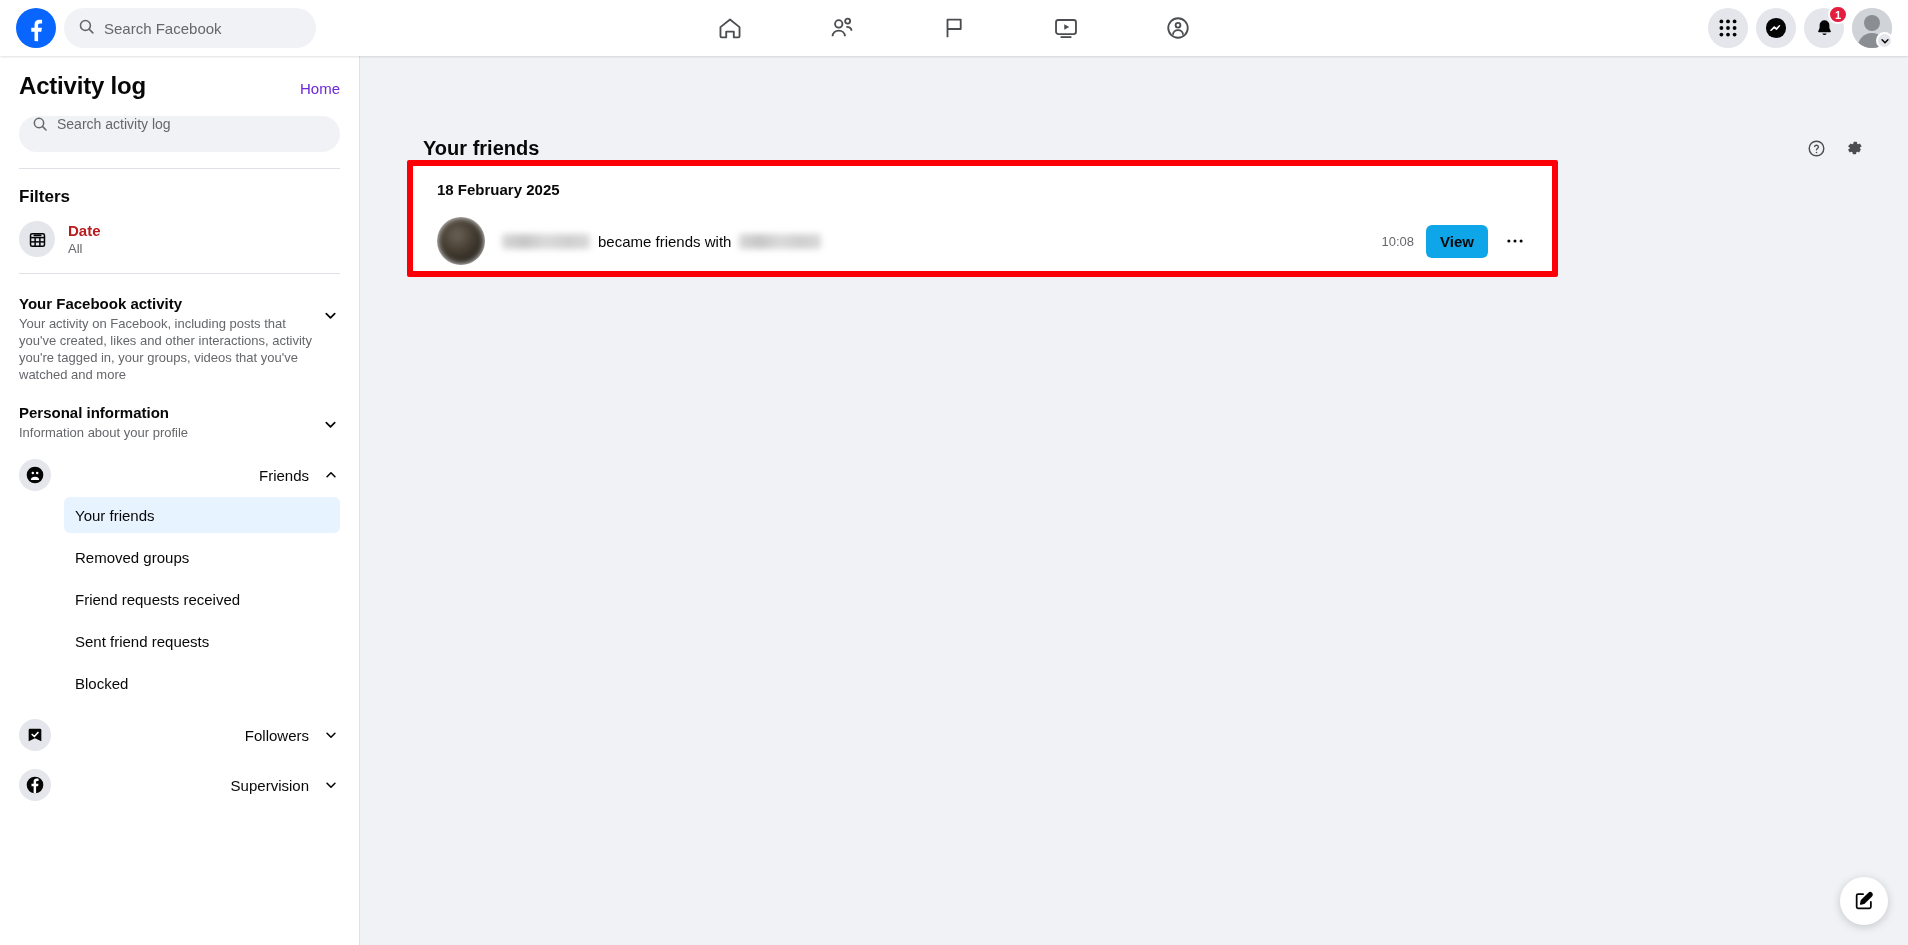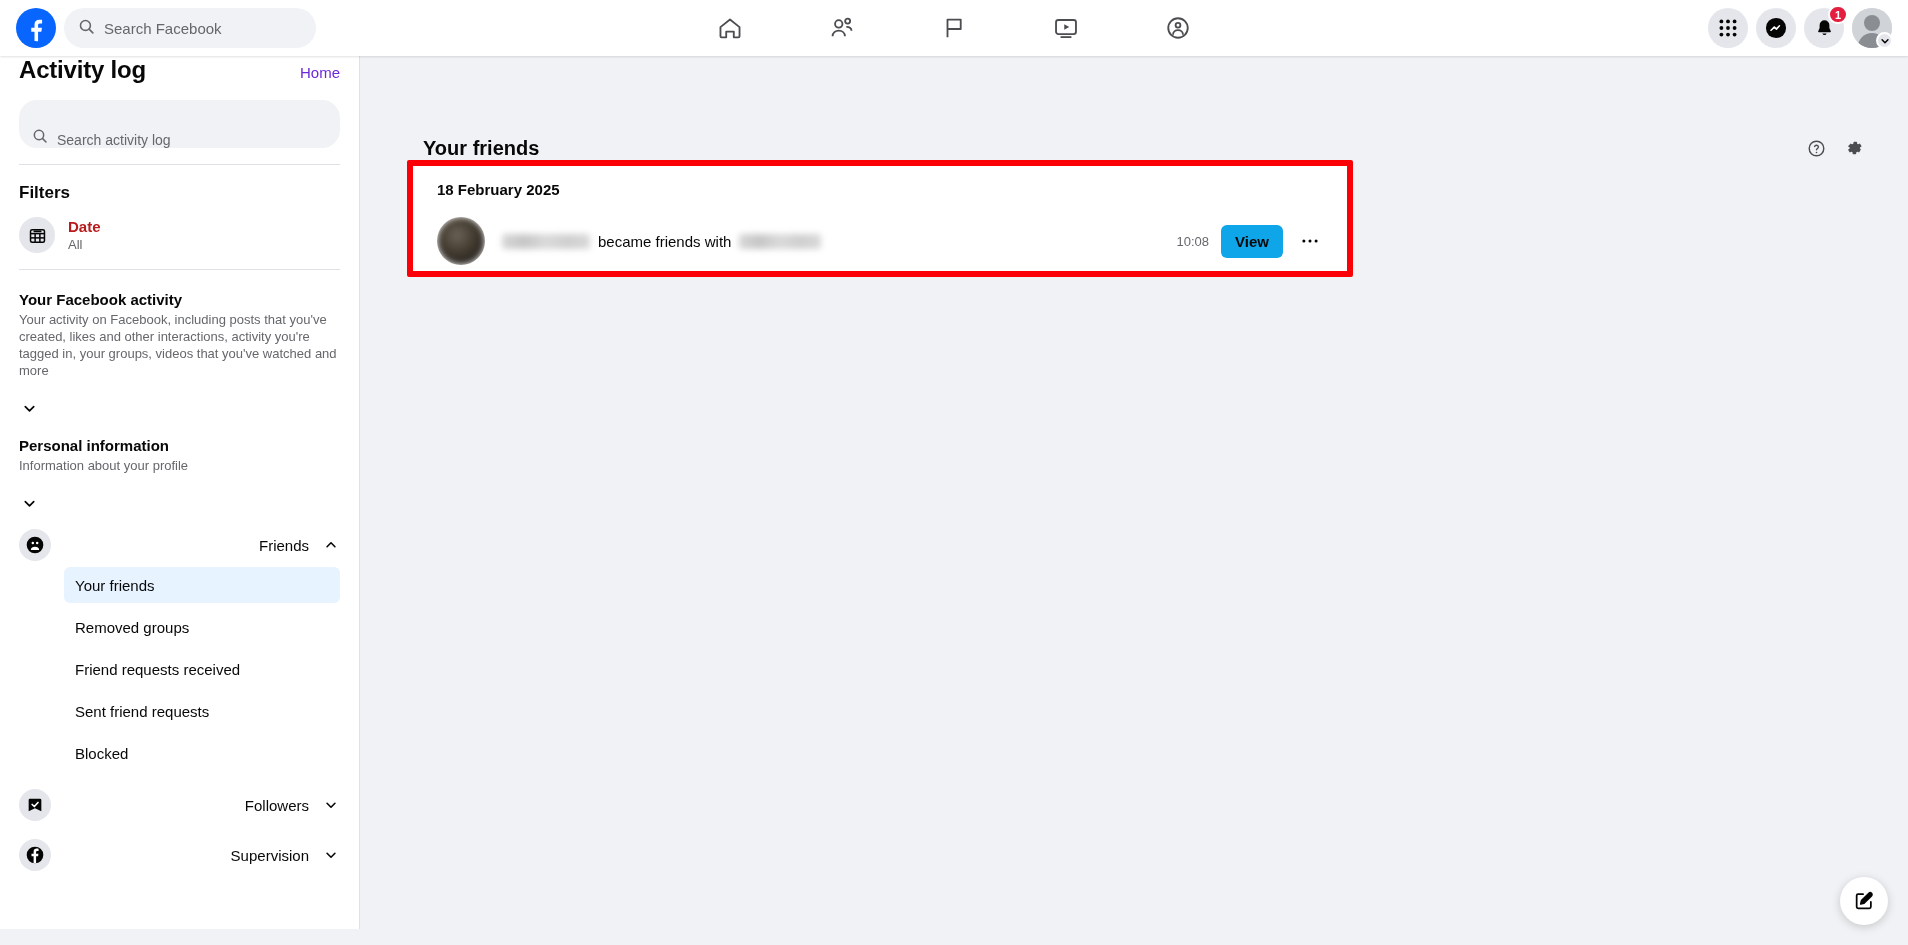--- a/index.html
+++ b/index.html
@@ -68,50 +68,50 @@
      border-radius:14px 14px 0 0; background:#8a8d91; left:6px; top:25px; }
   .avatar-caret {
     position: absolute; right: -1px; bottom: -1px;
     width: 17px; height: 17px; border-radius: 50%;
     background: #e4e6eb; border: 2px solid #fff;
     display: flex; align-items: center; justify-content: center;
   }
 
   
   #sidebar {
-    position: absolute; top: 40px; left: 0;
+    position: absolute; top: 56px; left: 0;
     width: 360px; height: 889px;
     background: #ffffff;
     border-right: 1px solid #dfe1e6;
     overflow: hidden;
     padding: 0 19px;
   }
   #sb-head { display: flex; align-items: baseline; justify-content: space-between;
              padding-top: 16px; }
   #sb-title { font-size: 24px; font-weight: bold; color: #080809; letter-spacing: -0.2px; }
   #sb-home { font-size: 15px; color: #6d28d9; cursor: pointer; }
   #sb-search {
-    margin-top: 16px; height: 48px; border-radius: 18px;
-    background: #f0f2f5; display: flex; align-items: flex-end;
+    margin-top: 16px; height: 36px; border-radius: 18px;
+    background: #f0f2f5; display: flex; align-items: flex-start;
     gap: 9px; padding: 0 13px;
   }
   #sb-search .ph { font-size: 14px; color: #65676b; }
   .divider { height: 1px; background: #dfe1e6; margin: 16px 0 0 0; }
 
   #sb-filters-title { font-size: 17px; font-weight: bold; color: #080809;
                       margin-top: 18px; }
   .filter-row { display: flex; align-items: center; gap: 13px; margin-top: 14px;
                 cursor: pointer; border-radius: 8px; }
   .f-icon { width: 36px; height: 36px; border-radius: 50%; background: #e4e6eb;
             display: flex; align-items: center; justify-content: center; flex: none; }
   .f-name { font-size: 15px; font-weight: bold; color: #b91c1c; line-height: 18px; }
   .f-val { font-size: 13px; color: #65676b; line-height: 17px; }
 
   .sect { margin-top: 20px; display: flex; align-items: flex-start;
-          justify-content: space-between; cursor: pointer; gap: 8px; flex-direction: column; }
+          justify-content: space-between; cursor: pointer; gap: 8px; }
   .sect-txt { flex: 1; }
   .sect-title { font-size: 15px; font-weight: bold; color: #080809; line-height: 20px; }
   .sect-desc { font-size: 13px; color: #65676b; line-height: 17px; margin-top: 1px; }
   .chev { flex: none; width: 20px; display: flex; align-items: center;
           justify-content: center; padding-top: 14px; }
 
   .sub-head { display: flex; align-items: center; gap: 13px; margin-top: 18px;
               cursor: pointer; }
   .sub-ic { width: 32px; height: 32px; border-radius: 50%; background: #e4e6eb;
             display: flex; align-items: center; justify-content: center; flex: none; }
@@ -134,21 +134,21 @@
     display: flex; align-items: center; justify-content: space-between;
   }
   #main-title { font-size: 20px; font-weight: bold; color: #080809; }
   #main-actions { display: flex; align-items: center; gap: 10px; }
   .hdr-ic { width: 28px; height: 28px; display: flex; align-items: center;
             justify-content: center; cursor: pointer; border-radius: 50%; }
 
   
   #hl-frame {
     position: absolute; top: 104px; left: 46px;
-    width: 946px; height: 117px;
+    width: 1151px; height: 117px;
     border: 6px solid #fb0007;
     background: #ffffff;
     border-radius: 2px;
   }
   #card-inner { position: absolute; inset: 0; padding: 0; }
   #card-date { font-size: 15px; font-weight: bold; color: #080809;
                position: absolute; left: 24px; top: 15px; }
   #card-row { position: absolute; left: 24px; right: 12px; top: 45px;
               height: 60px; display: flex; align-items: center; }
   #row-av { width: 48px; height: 48px; border-radius: 50%; flex: none;

